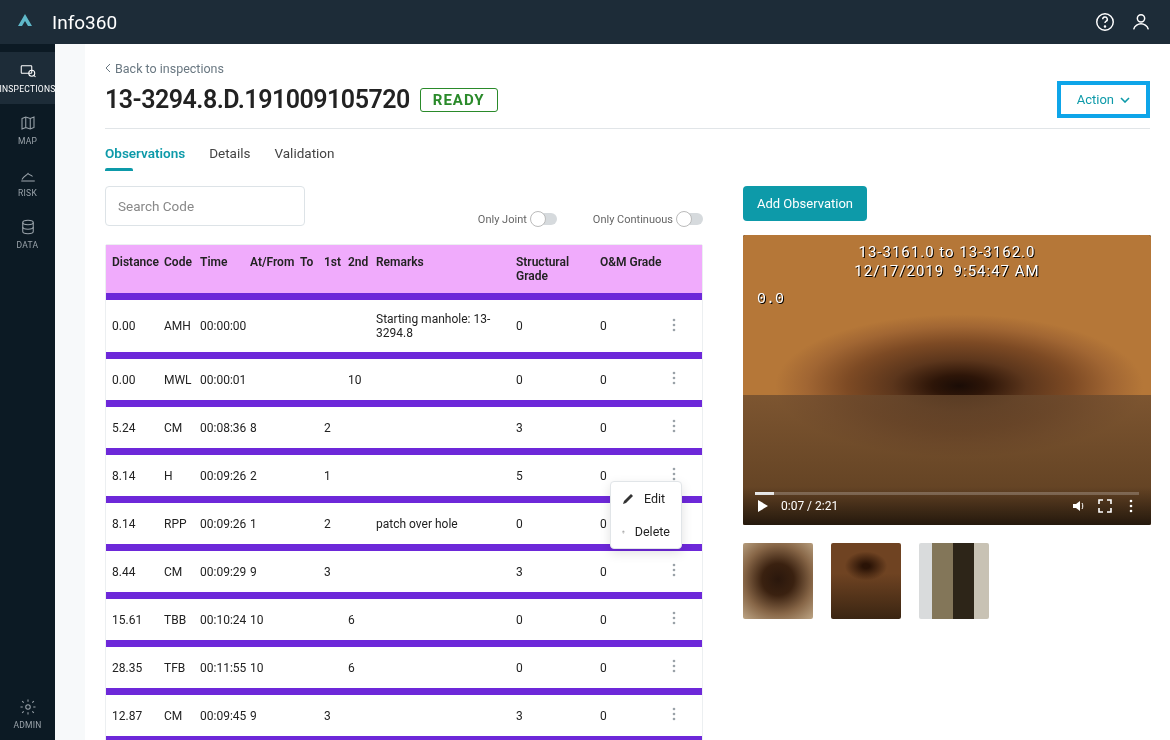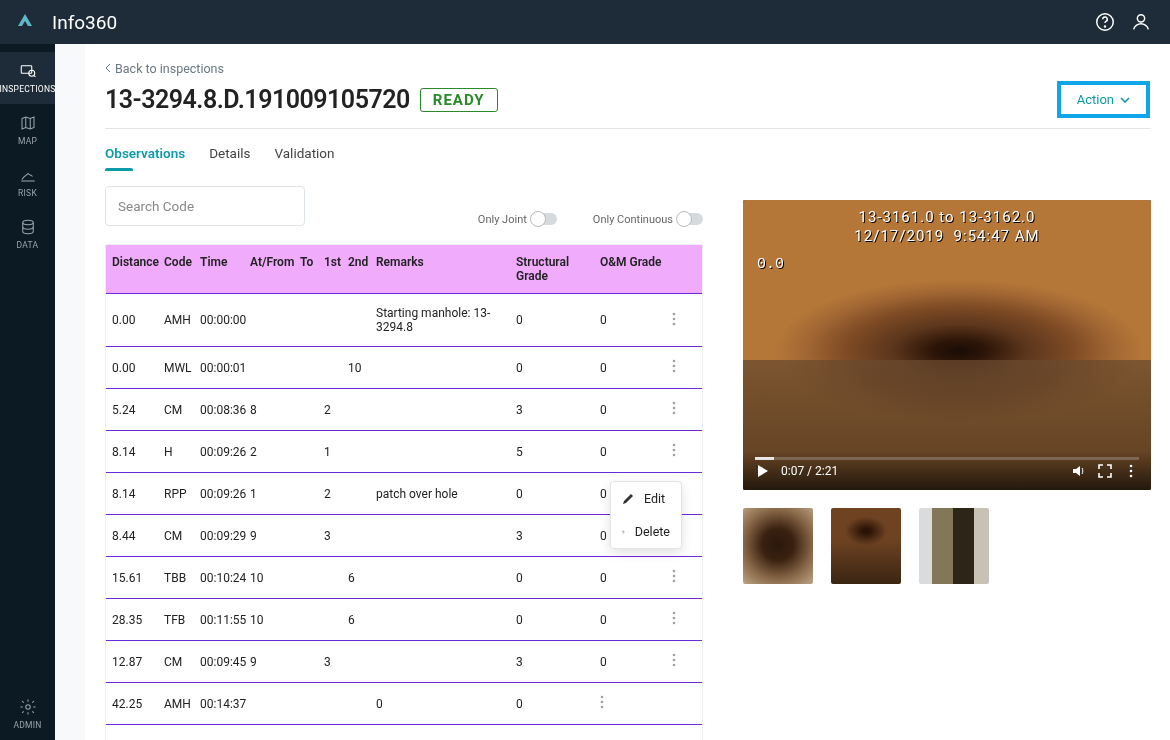--- a/index.html
+++ b/index.html
@@ -50,21 +50,21 @@
   .search-input::placeholder { color: #888; }
 
   .toggle-wrap { display: flex; flex-direction: row; align-items: flex-start; gap: 4px; margin-left: auto; }
   .toggle-label { font-size: 11px; color: #666; }
   .toggle { width: 26px; height: 12px; background: #d6dadd; border-radius: 7px; position: relative; cursor: pointer; }
   .toggle::after { content: ""; position: absolute; width: 14px; height: 14px; background: #fff; border: 1px solid #bbb; border-radius: 50%; left: -1px; top: -2px; }
   .filters { display: flex; gap: 36px; margin-left: auto; }
 
   .table { margin-top: 18px; border: 1px solid #eceff1; border-radius: 2px; }
   .thead { display: grid; grid-template-columns: 52px 36px 50px 50px 24px 24px 28px 140px 84px 72px 24px; padding: 10px 6px; font-size: 12px; font-weight: 600; background: #f0abfc; }
-  .trow { display: grid; grid-template-columns: 52px 36px 50px 50px 24px 24px 28px 140px 84px 72px 24px; padding: 12px 6px; font-size: 12px; border-top: 1px solid #6d28d9; align-items: center; position: relative; }
+  .trow { display: grid; grid-template-columns: 52px 36px 50px 50px 24px 24px 28px 140px 84px 72px 24px; padding: 12px 6px; font-size: 12px; border-top: 7px solid #6d28d9; align-items: center; position: relative; }
   .trow .more { color: #9aa2a8; cursor: pointer; }
   .more svg { width: 4px; height: 14px; }
 
   .ctx-menu { position: absolute; left: 504px; top: 236px; width: 72px; background: #fff; border: 1px solid #e1e5e8; border-radius: 4px; box-shadow: 0 4px 12px rgba(0,0,0,0.12); z-index: 10; }
   .ctx-item { display: flex; align-items: center; gap: 10px; padding: 9px 11px; font-size: 12.5px; cursor: pointer; }
   .ctx-item svg { width: 12px; height: 12px; }
 
   .add-btn { background: #0d9aa9; color: #fff; border: none; padding: 10px 14px; font-size: 13px; border-radius: 4px; cursor: pointer; }
 
   .video { width: 408px; height: 290px; background: #000000; border-radius: 2px; margin-top: 14px; position: relative; overflow: hidden; }
@@ -398,20 +398,21 @@
               <svg viewBox="0 0 12 12">
                   <path d="M2 3h8M4 3V2h4v1M3 3l1 8h4l1-8" stroke="#333" fill="none"></path>
                 </svg>
               <span>Delete</span>
             </div>
           </div>
         </div>
       </div>
 
       <div class="right">
+        <button class="add-btn">Add Observation</button>
 
         <div class="video">
           <div class="pipe-scene"></div>
           <div class="water"></div>
           <div class="overlay-text"><span>13-3161.0 to 13-3162.0</span>
 <span>12/17/2019  9:54:47 AM</span></div>
           <div class="overlay-dist">0.0</div>
           <div class="progress"></div>
           <div class="vcontrols">
             <svg viewBox="0 0 16 16">

